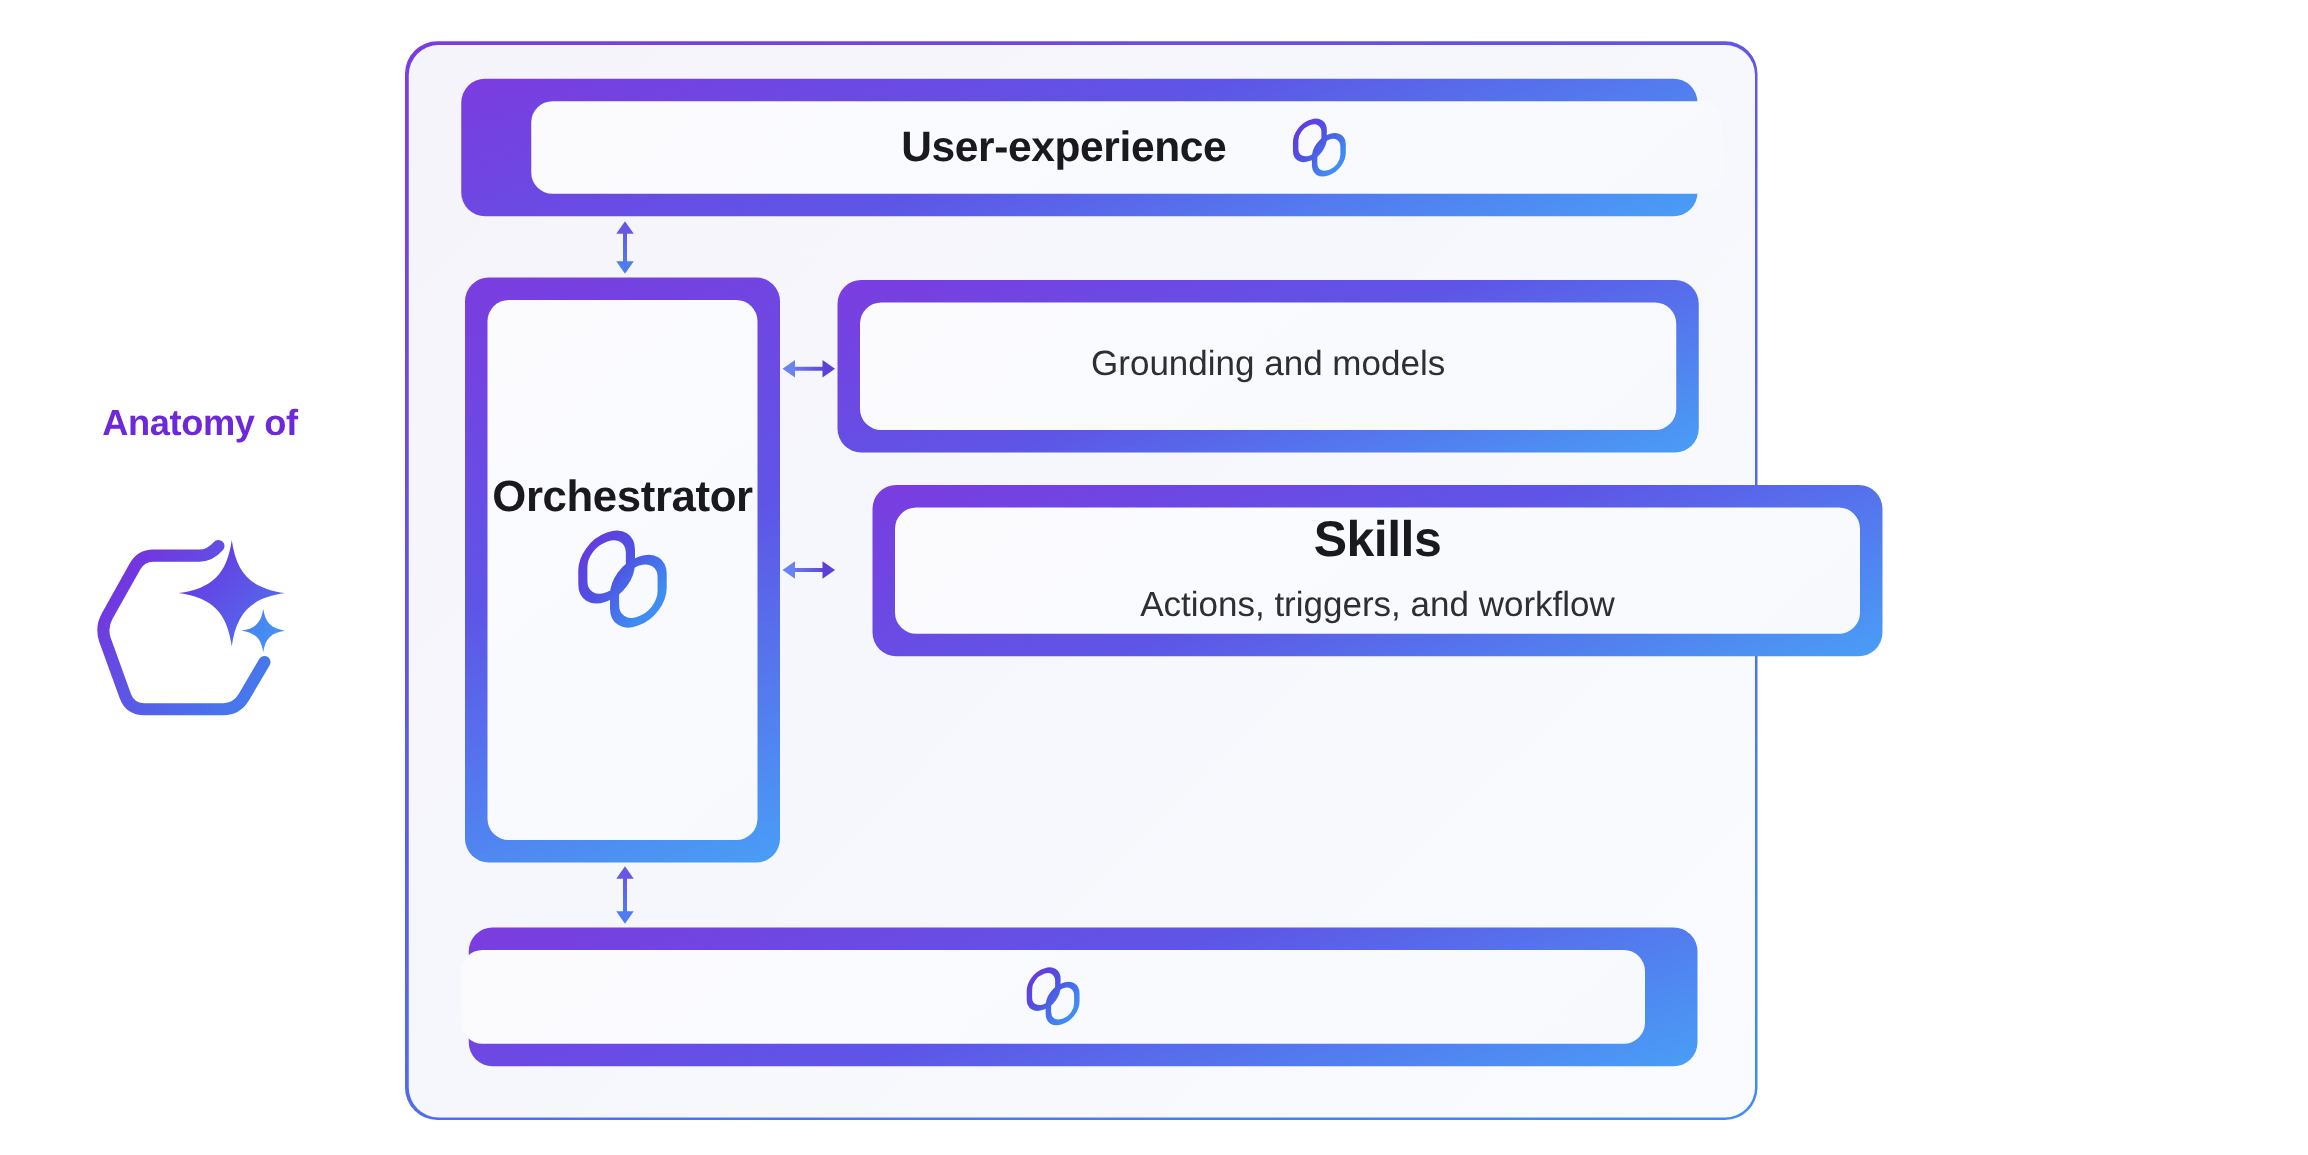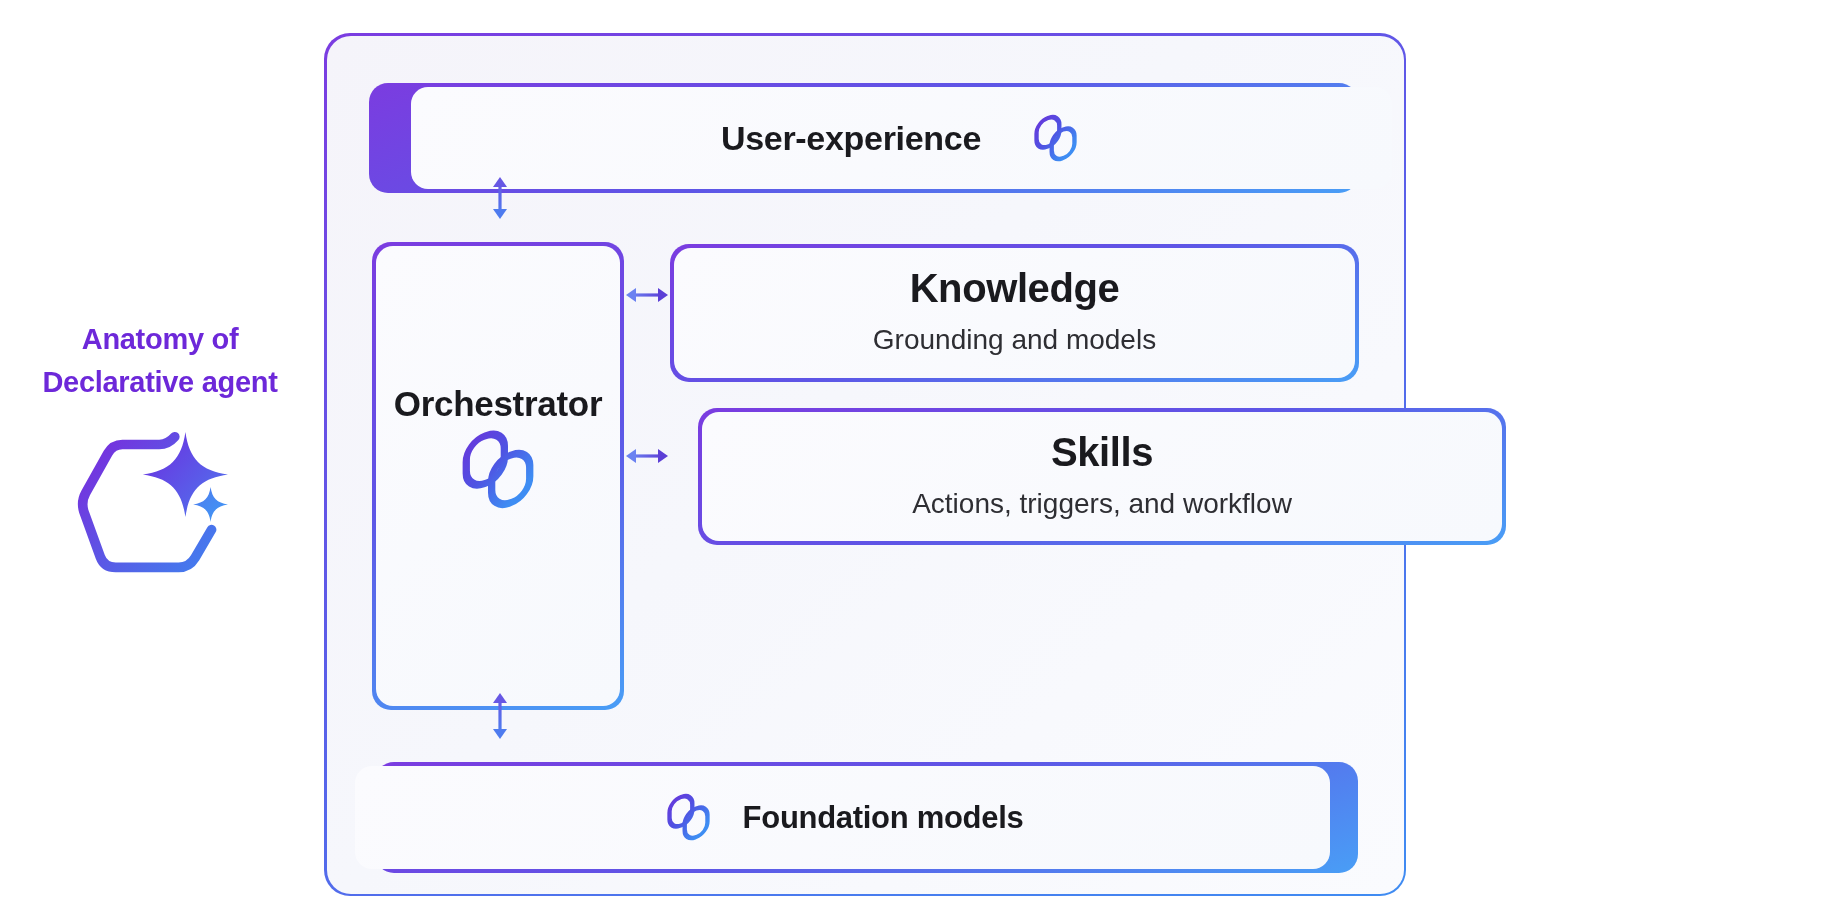--- a/index.html
+++ b/index.html
@@ -26,21 +26,21 @@
   .gframe-inner{
     width:100%;height:100%;border-radius:24px;box-sizing:border-box;
     background:linear-gradient(135deg,#f5f4fa 0%,#f6f7fc 45%,#fafbfe 100%);
   }
   .container{left:324px;top:33px;width:1082px;height:863px;}
 
   
   .gbox{
     border-radius:19px;
     background:linear-gradient(160deg,#7b3ce0 0%,#5e55e6 48%,#499ef6 100%);
-    padding:4px;box-sizing:border-box;margin-top:20px;
+    padding:18px;box-sizing:border-box;
   }
   .gbox-inner{
     width:100%;height:100%;border-radius:17px;box-sizing:border-box;
     background:linear-gradient(140deg,#fbfbfe 0%,#f7f9fd 100%);
     display:flex;align-items:center;justify-content:center;
   }
   .box-ux{left:369px;top:63px;width:989px;height:110px;}
   .box-orch{left:372px;top:222px;width:252px;height:468px;}
   .box-knowledge{left:670px;top:224px;width:689px;height:138px;}
   .box-skills{left:698px;top:388px;width:808px;height:137px;}
@@ -104,21 +104,20 @@
     </linearGradient>
     <linearGradient id="ahGrad" gradientUnits="userSpaceOnUse" x1="6" y1="13" x2="38" y2="13">
       <stop offset="0" stop-color="#6b82f1"></stop>
         <stop offset="1" stop-color="#5c3fd6"></stop>
     </linearGradient>
   </defs>
 </svg>
 
 <div class="abs side-label">
   <div>Anatomy of</div>
-  <div>Declarative agent</div>
 </div>
 
 <svg class="abs agent-icon" viewBox="0 0 166 156">
   <path class="hexpath" d="M 106,8 Q 99,16 90,16 L 52,16 Q 42,16 37,25 L 14,66 Q 9,75 12,85 L 29,132 Q 33,143 45,143 L 110,143 Q 121,143 127,133 L 144,104"></path>
   <path fill="url(#starGrad)" d="M 117,3 C 121,31 133,43 161,47 C 133,51 121,63 117,91 C 113,63 101,51 73,47 C 101,43 113,31 117,3 Z"></path>
   <path fill="url(#starGrad2)" d="M 143,60 C 144.6,71.4 149.6,76.4 161,78 C 149.6,79.6 144.6,84.6 143,96 C 141.4,84.6 136.4,79.6 125,78 C 136.4,76.4 141.4,71.4 143,60 Z"></path>
 </svg>
 
 <div class="abs gframe container">
   <div class="gframe-inner"></div>
@@ -139,39 +138,37 @@
     <span class="orch-title">Orchestrator</span>
     <svg class="copilot-lg" viewBox="0 0 52 58">
       <rect class="cp" x="6" y="14" width="24" height="30" rx="11.5" transform="skewY(-20)"></rect>
       <rect class="cp" x="22" y="32" width="24" height="30" rx="11.5" transform="skewY(-20)"></rect>
     </svg>
   </div>
 </div>
 
 <div class="abs gbox box-knowledge">
   <div class="gbox-inner col kb-inner">
-    <span class="kb-title">Knowledge</span>
     <span class="kb-sub">Grounding and models</span>
   </div>
 </div>
 
 <div class="abs gbox box-skills">
   <div class="gbox-inner col kb-inner">
     <span class="kb-title">Skills</span>
     <span class="kb-sub">Actions, triggers, and workflow</span>
   </div>
 </div>
 
 <div class="abs gbox box-foundation">
   <div class="gbox-inner row fm-inner">
     <svg class="copilot-sm" viewBox="0 0 52 58">
       <rect class="cp" x="6" y="14" width="24" height="30" rx="11.5" transform="skewY(-20)"></rect>
       <rect class="cp" x="22" y="32" width="24" height="30" rx="11.5" transform="skewY(-20)"></rect>
     </svg>
-    <span class="fm-title">Foundation models</span>
   </div>
 </div>
 
 <svg class="abs arrow-v1" viewBox="0 0 26 44">
   <line x1="13" y1="8" x2="13" y2="36" stroke="url(#avGrad)" stroke-width="3.2"></line>
   <path d="M13,1 L6,11 L20,11 Z" fill="#6757e4"></path>
   <path d="M13,43 L6,33 L20,33 Z" fill="#4e7bef"></path>
 </svg>
 
 <svg class="abs arrow-v2" viewBox="0 0 26 48">

